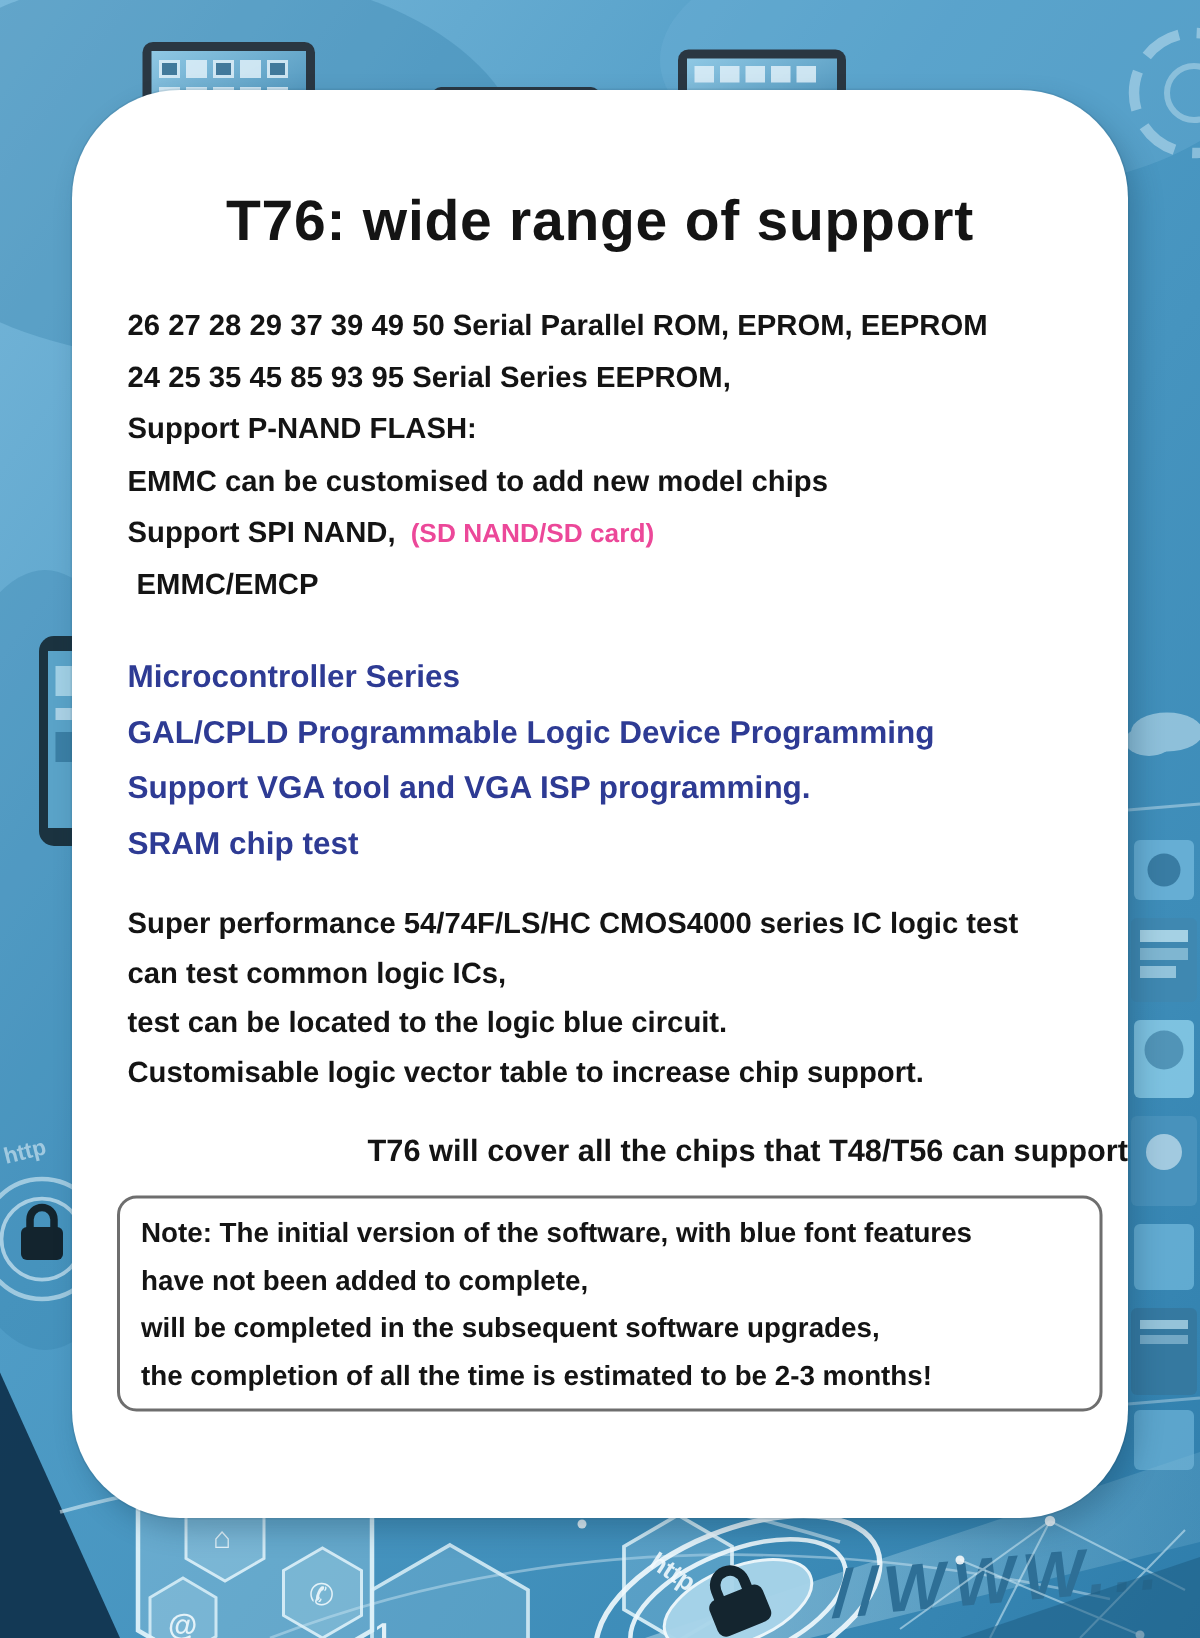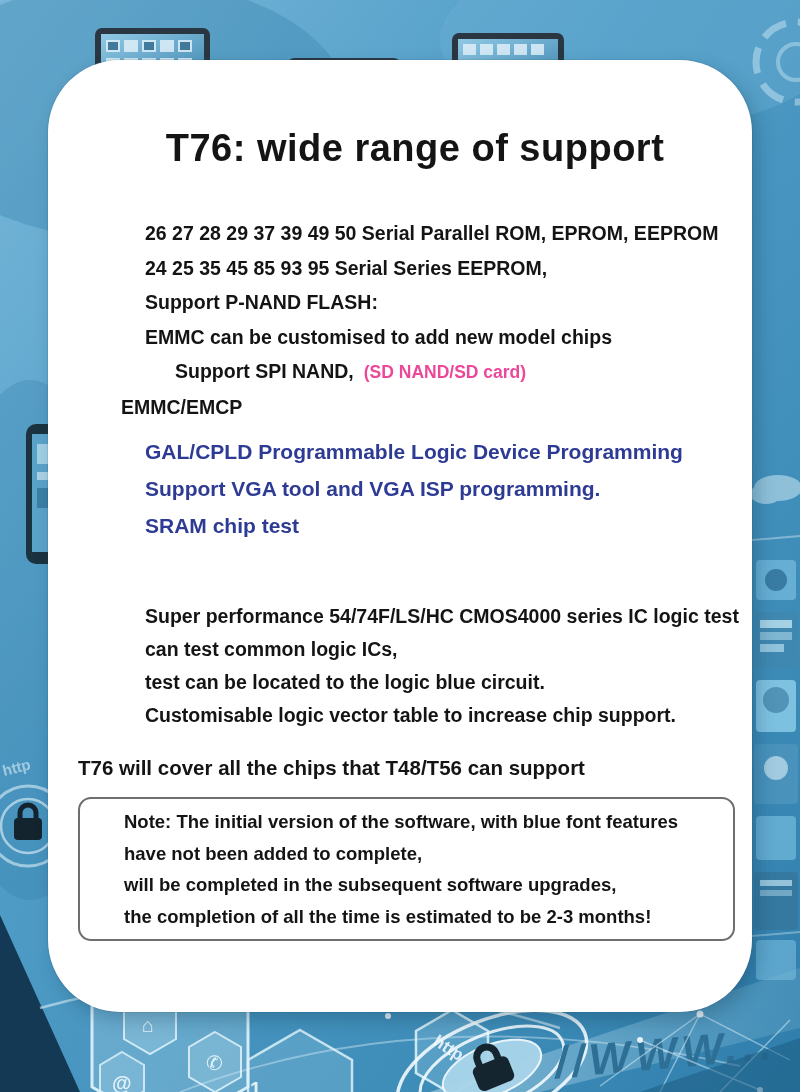--- a/index.html
+++ b/index.html
@@ -10,47 +10,46 @@
   }
   .stage{position:absolute;inset:0;width:800px;height:1092px;}
   .bg{position:absolute;left:0;top:0;z-index:0;}
   
   .card{
     position:absolute;z-index:2;
     left:48px;top:60px;width:704px;height:952px;
     background:#ffffff;border-radius:72px;
     box-shadow:0 0 0 1px rgba(30,60,80,.10), 6px 8px 18px rgba(15,55,80,.28);
   }
-  .card *{box-sizing:border-box;padding-left:30px;}
+  .card *{box-sizing:border-box;}
   .title{
     position:absolute;left:0;top:42px;width:100%;
     text-align:center;font-size:38px;font-weight:bold;color:#141414;
     letter-spacing:.5px;
   }
   .intro{
     position:absolute;left:37px;top:140px;width:650px;
     font-size:19.5px;font-weight:bold;color:#141414;line-height:34.5px;
     white-space:nowrap;
-    margin-top:16px;
   }
   .spi-blue{color:#ec4899;font-size:17.5px;padding-left:10px;}
   .emmc{padding-left:6px;}
   .blue-block{
     position:absolute;left:37px;top:373px;width:650px;
     font-size:21px;font-weight:bold;color:#2e3b94;line-height:37px;
     white-space:nowrap;
   }
   .logic-block{
     position:absolute;left:37px;top:540px;width:650px;
     font-size:19.5px;font-weight:bold;color:#141414;line-height:33px;
     white-space:nowrap;
   }
   .coverage{
     position:absolute;left:0;top:696px;width:100%;
-    text-align:left;font-size:20.5px;font-weight:bold;color:#141414;
+    text-align:right;font-size:20.5px;font-weight:bold;color:#141414;
     white-space:nowrap;
   }
   .note-box{
     position:absolute;left:30px;top:737px;width:657px;height:144px;
     border:2px solid #6e6e6e;border-radius:13px;
     padding:7px 14px 0 14px;
     font-size:18.5px;font-weight:bold;color:#141414;line-height:31.5px;
     white-space:nowrap;
   }
   p{margin:0;}
@@ -238,20 +237,21 @@
     <div class="intro">
       <p>26 27 28 29 37 39 49 50 Serial Parallel ROM, EPROM, EEPROM</p>
       <p>24 25 35 45 85 93 95 Serial Series EEPROM,</p>
       <p>Support P-NAND FLASH:</p>
       <p>EMMC can be customised to add new model chips</p>
       <p><span>Support SPI NAND,</span><span class="spi-blue">(SD NAND/SD card)</span></p>
       <p class="emmc">EMMC/EMCP</p>
     </div>
 
     <div class="blue-block">
+      <p>Microcontroller Series</p>
       <p>GAL/CPLD Programmable Logic Device Programming</p>
       <p>Support VGA tool and VGA ISP programming.</p>
       <p>SRAM chip test</p>
     </div>
 
     <div class="logic-block">
       <p>Super performance 54/74F/LS/HC CMOS4000 series IC logic test</p>
       <p>can test common logic ICs,</p>
       <p>test can be located to the logic blue circuit.</p>
       <p>Customisable logic vector table to increase chip support.</p>

